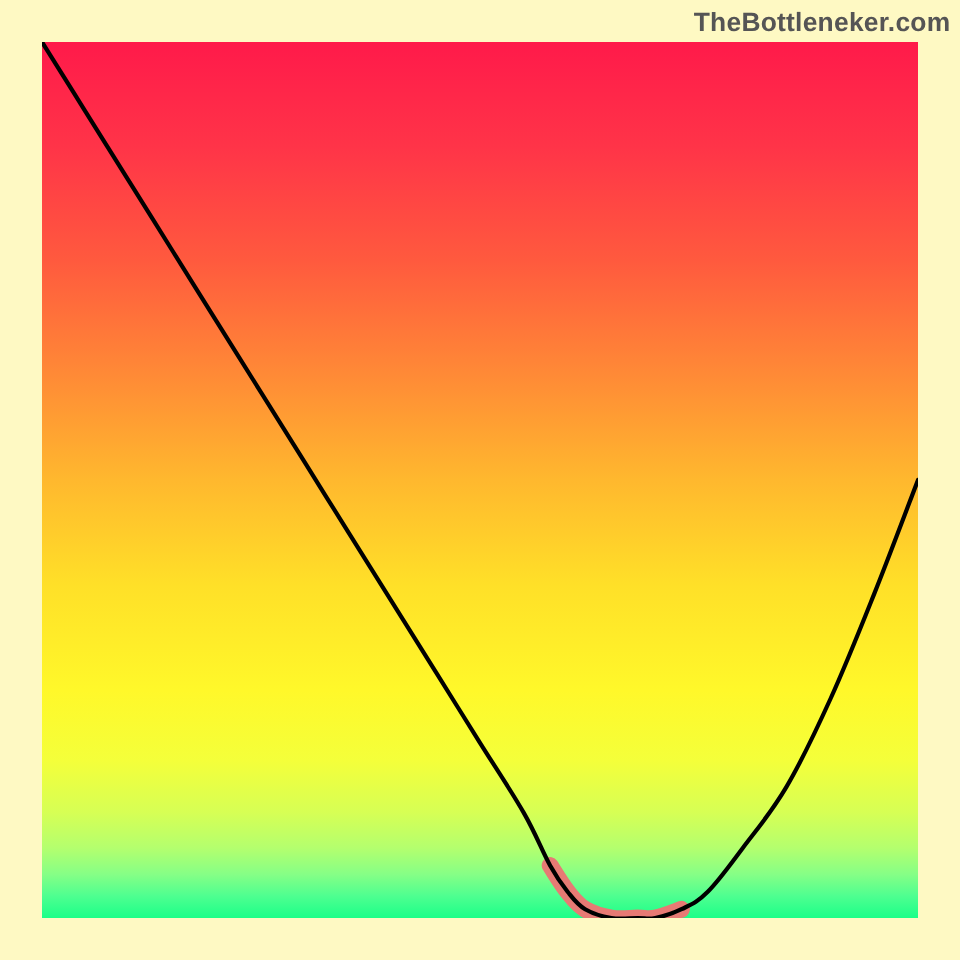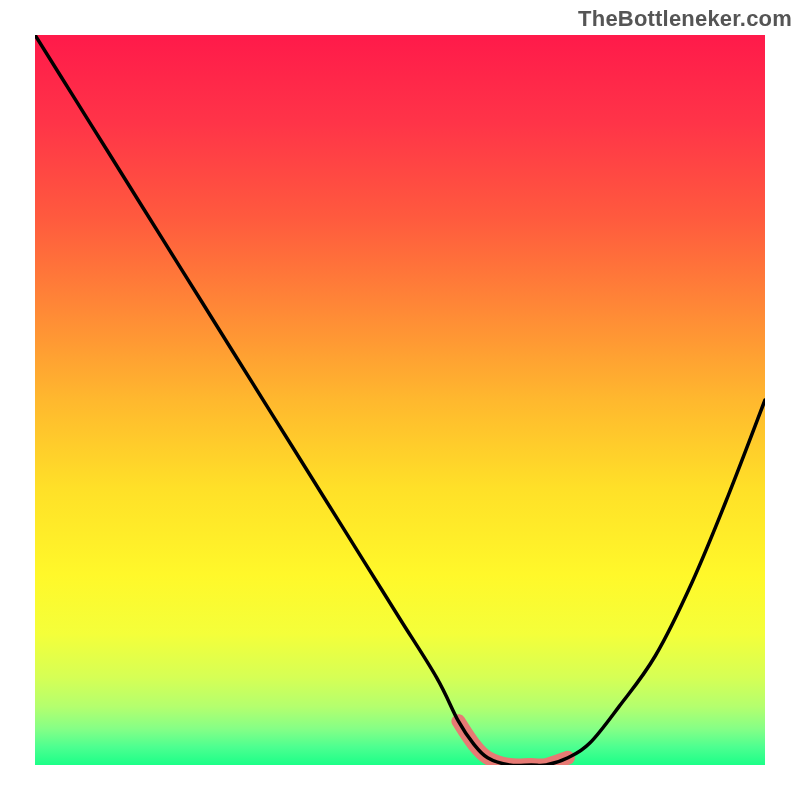--- a/index.html
+++ b/index.html
@@ -7,21 +7,21 @@
     padding: 0;
     width: 800px;
     height: 800px;
     background: #000;
     overflow: hidden;
   }
   .frame {
     position: relative;
     width: 800px;
     height: 800px;
-    background: #ffffff;
+    background: #fef9c3;
   }
   .watermark {
     position: absolute;
     top: 6px;
     right: 8px;
     font-family: Arial, Helvetica, sans-serif;
     font-size: 22px;
     font-weight: 600;
     color: #555;
     letter-spacing: 0.2px;

